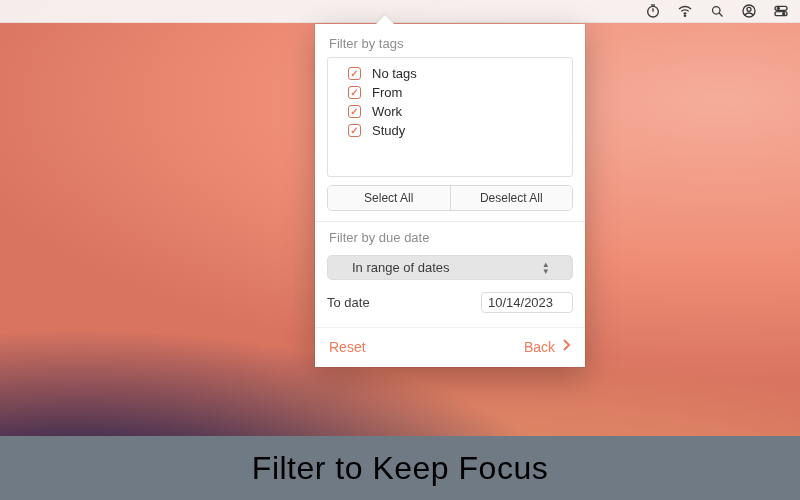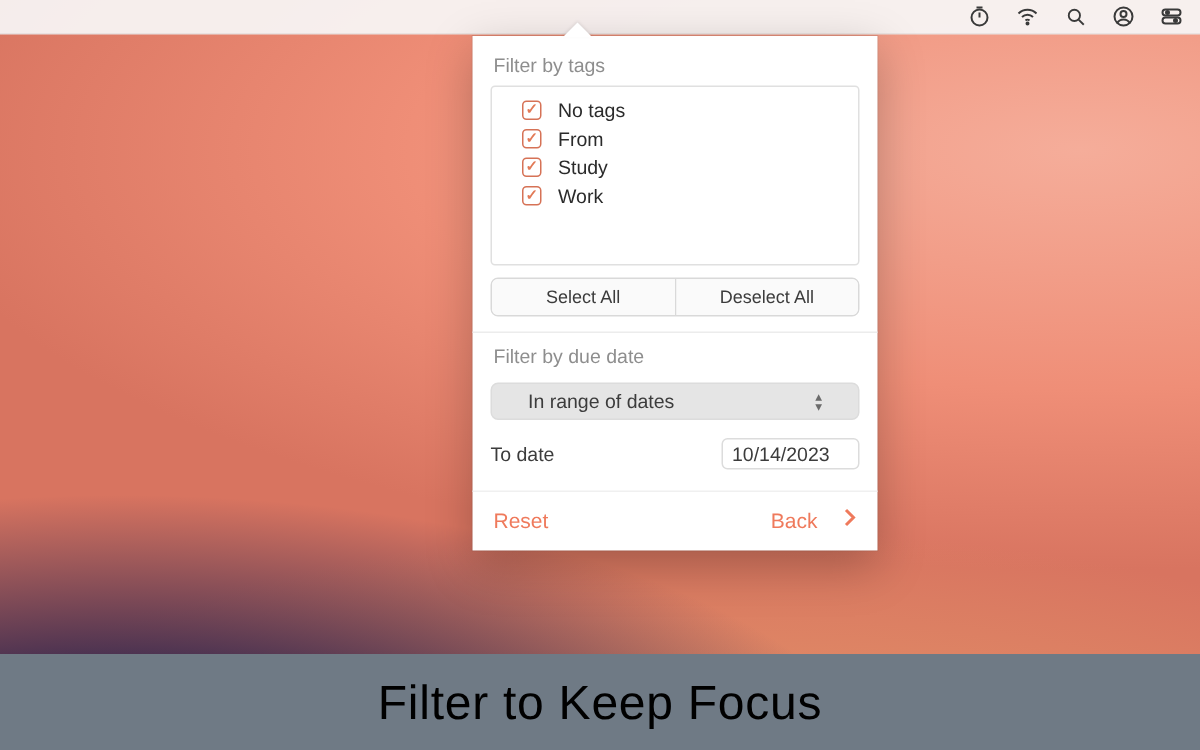--- a/index.html
+++ b/index.html
@@ -90,21 +90,21 @@
     border:1px solid #dcdcdc; border-radius:4px;
     padding:2px 6px; font-size:13px; width:92px; background:#fff;
     font-variant-numeric:tabular-nums;
   }
 
   .footer {
     display:flex; justify-content:space-between; align-items:center;
     padding:10px 14px 12px 14px;
     color:#ef7a5c; font-size:14px;
   }
-  .footer .back { display:flex; align-items:center; gap:16px; }
+  .footer .back { display:flex; align-items:center; gap:6px; }
   .hr { height:1px; background:#f0f0f0; margin-top:14px; }
 
   
   .caption {
     position:absolute; left:0; right:0; bottom:0; height:64px;
     background:#6f7a85;
     display:flex; align-items:center; justify-content:center;
     color:#000000; font-size:32px; font-weight:300; letter-spacing:0.5px;
   }
 </style>
@@ -161,25 +161,25 @@
       <div class="tagrow">
         <span class="cb"></span>
         <span>No tags</span>
       </div>
       <div class="tagrow">
         <span class="cb"></span>
         <span>From</span>
       </div>
       <div class="tagrow">
         <span class="cb"></span>
+        <span>Work</span>
+      </div>
+      <div class="tagrow">
+        <span class="cb"></span>
         <span>Study</span>
-      </div>
-      <div class="tagrow">
-        <span class="cb"></span>
-        <span>Work</span>
       </div>
     </div>
 
     <div class="segbtns">
       <div>Select All</div>
       <div>Deselect All</div>
     </div>
 
     <div class="divider"></div>
 

